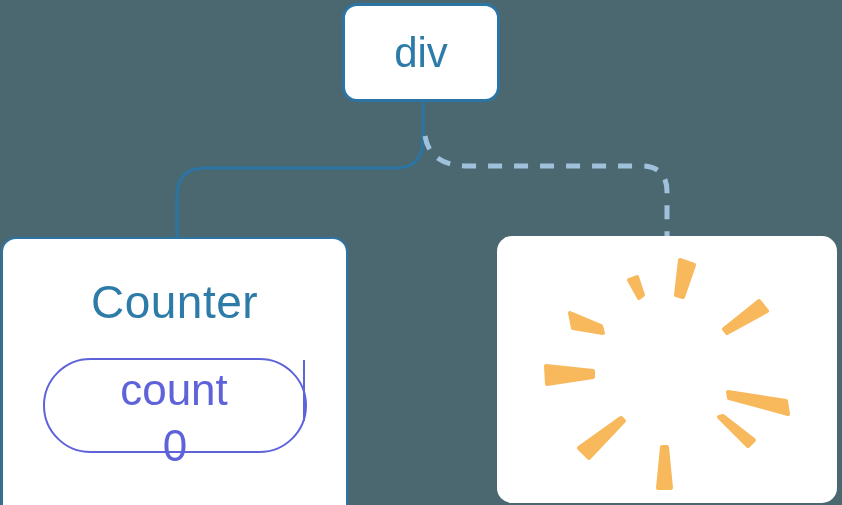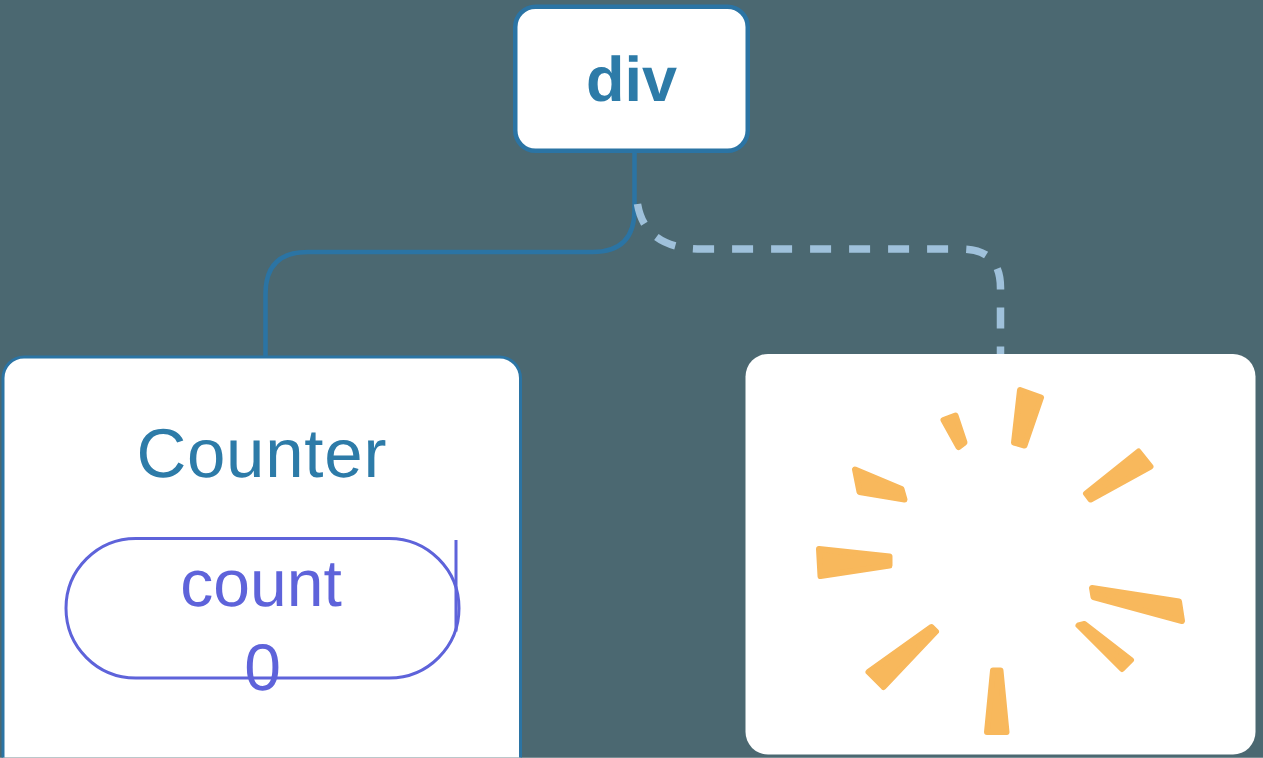--- a/index.html
+++ b/index.html
@@ -32,21 +32,21 @@
     left: 342px; top: 3px;
     width: 158px; height: 99px;
     box-sizing: border-box;
     background: var(--card-bg, #FFFFFF);
     border: 3px solid var(--node-blue, #2B74A4);
     border-radius: 15px;
     display: flex;
     align-items: center;
     justify-content: center;
     font-size: 42px;
-    font-weight: 700;
+    font-weight: 400;
     color: var(--node-text, #2D7BA8);
   }
   .card {
     position: absolute;
     box-sizing: border-box;
     background: var(--card-bg, #FFFFFF);
     border-radius: 15px;
   }
   .card-counter {
     left: 1px; top: 237px;

